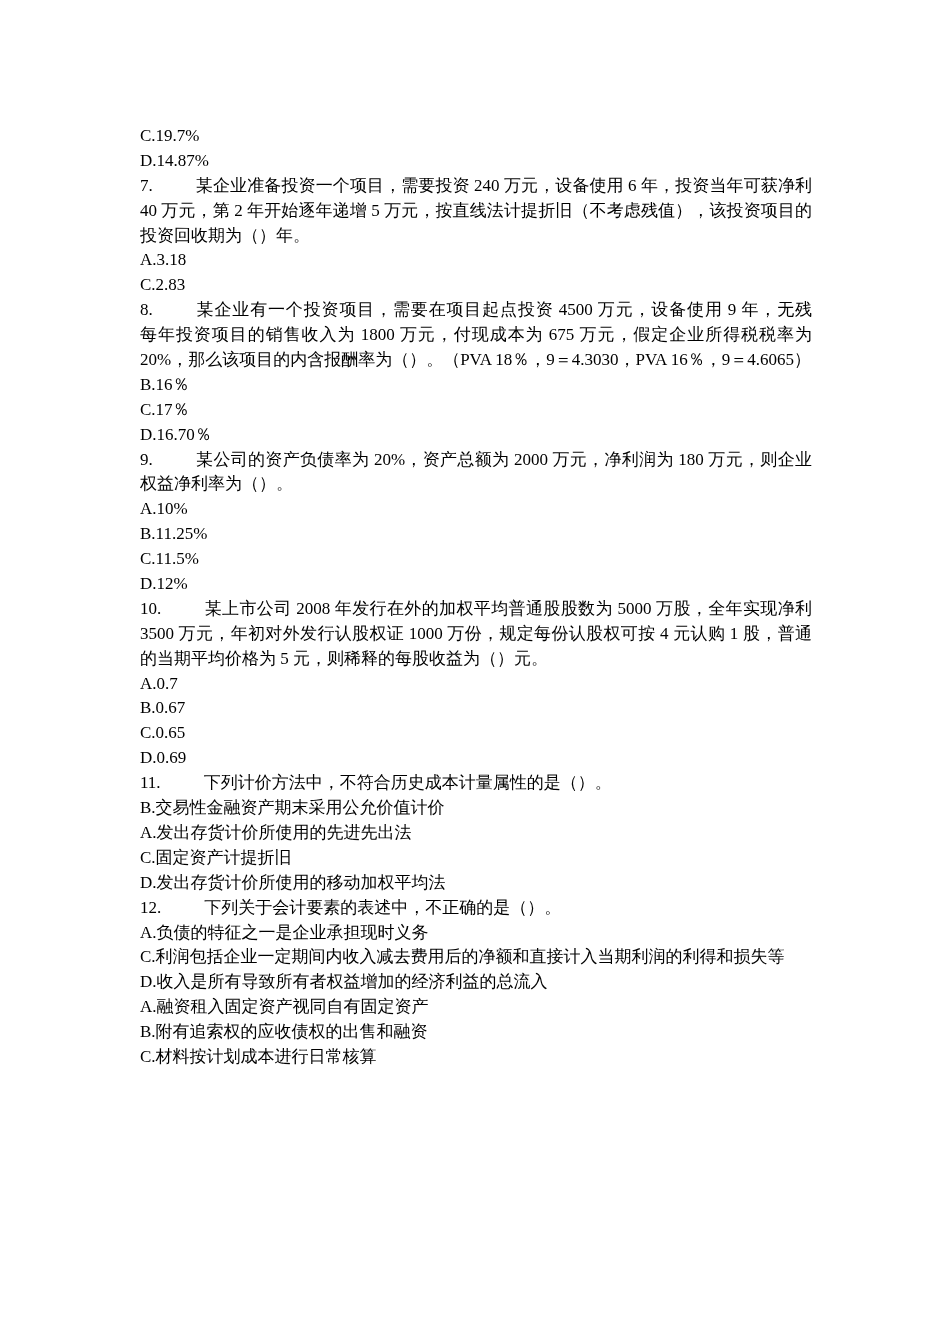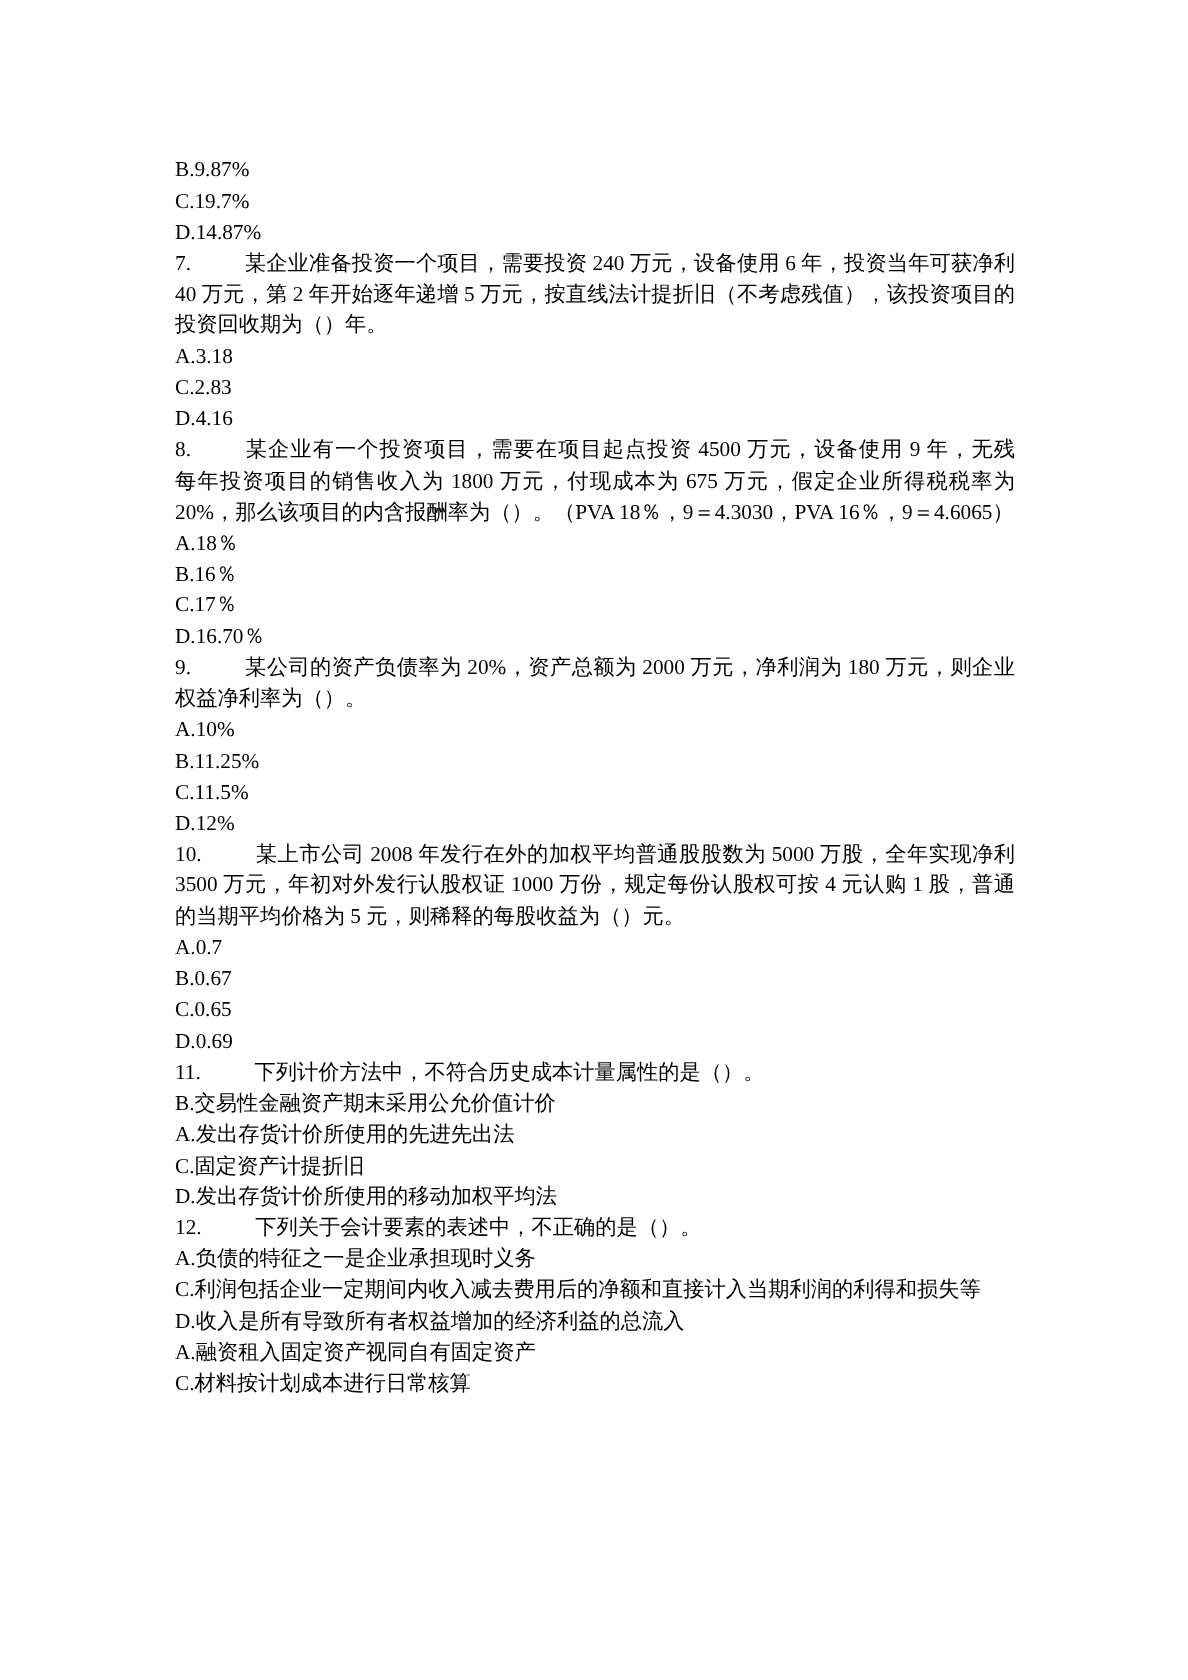--- a/index.html
+++ b/index.html
@@ -39,33 +39,30 @@
   .qtab {
     display: inline-block;
     width: 43px;
     height: 1px;
   }
 </style>
 </head>
 <body>
 
 <div class="doc">
-    <div class="line">B.9.87%</div>
     <div class="line">C.19.7%</div>
     <div class="line">D.14.87%</div>
     <div class="line jst"><span class="qnum">7.</span><span class="qtab"></span><span class="qtxt">某企业准备投资一个项目，需要投资 240 万元，设备使用 6 年，投资当年可获净利</span></div>
     <div class="line jst">40 万元，第 2 年开始逐年递增 5 万元，按直线法计提折旧（不考虑残值），该投资项目的</div>
     <div class="line">投资回收期为（）年。</div>
     <div class="line">A.3.18</div>
     <div class="line">C.2.83</div>
-    <div class="line">D.4.16</div>
     <div class="line jst"><span class="qnum">8.</span><span class="qtab"></span><span class="qtxt">某企业有一个投资项目，需要在项目起点投资 4500 万元，设备使用 9 年，无残值，</span></div>
     <div class="line jst">每年投资项目的销售收入为 1800 万元，付现成本为 675 万元，假定企业所得税税率为</div>
     <div class="line">20%，那么该项目的内含报酬率为（）。（PVA 18％，9＝4.3030，PVA 16％，9＝4.6065）</div>
-    <div class="line">A.18％</div>
     <div class="line">B.16％</div>
     <div class="line">C.17％</div>
     <div class="line">D.16.70％</div>
     <div class="line jst"><span class="qnum">9.</span><span class="qtab"></span><span class="qtxt">某公司的资产负债率为 20%，资产总额为 2000 万元，净利润为 180 万元，则企业的</span></div>
     <div class="line">权益净利率为（）。</div>
     <div class="line">A.10%</div>
     <div class="line">B.11.25%</div>
     <div class="line">C.11.5%</div>
     <div class="line">D.12%</div>
     <div class="line jst"><span class="qnum">10.</span><span class="qtab"></span><span class="qtxt">某上市公司 2008 年发行在外的加权平均普通股股数为 5000 万股，全年实现净利润</span></div>
@@ -78,14 +75,15 @@
     <div class="line"><span class="qnum">11.</span><span class="qtab"></span><span class="qtxt">下列计价方法中，不符合历史成本计量属性的是（）。</span></div>
     <div class="line">B.交易性金融资产期末采用公允价值计价</div>
     <div class="line">A.发出存货计价所使用的先进先出法</div>
     <div class="line">C.固定资产计提折旧</div>
     <div class="line">D.发出存货计价所使用的移动加权平均法</div>
     <div class="line"><span class="qnum">12.</span><span class="qtab"></span><span class="qtxt">下列关于会计要素的表述中，不正确的是（）。</span></div>
     <div class="line">A.负债的特征之一是企业承担现时义务</div>
     <div class="line">C.利润包括企业一定期间内收入减去费用后的净额和直接计入当期利润的利得和损失等</div>
     <div class="line">D.收入是所有导致所有者权益增加的经济利益的总流入</div>
     <div class="line">A.融资租入固定资产视同自有固定资产</div>
+    <div class="line">B.附有追索权的应收债权的出售和融资</div>
     <div class="line">C.材料按计划成本进行日常核算</div>
   </div>
 
 </body></html>

